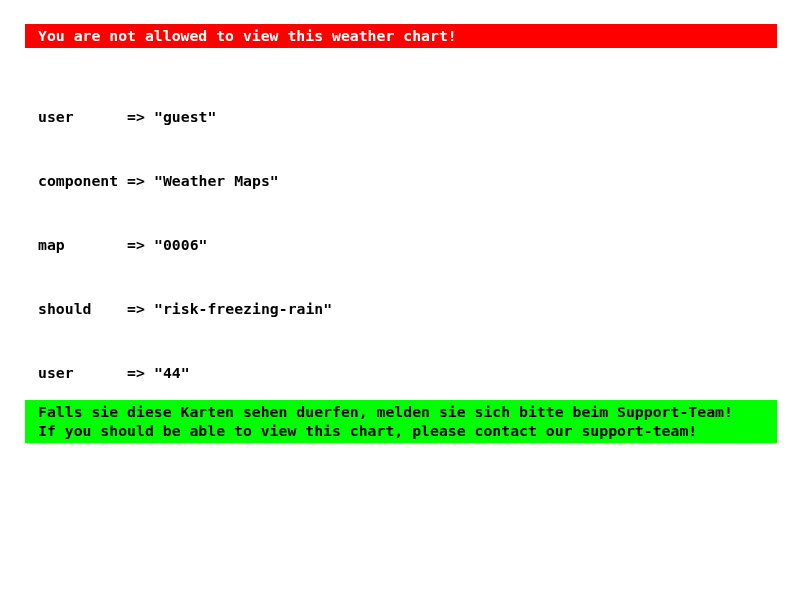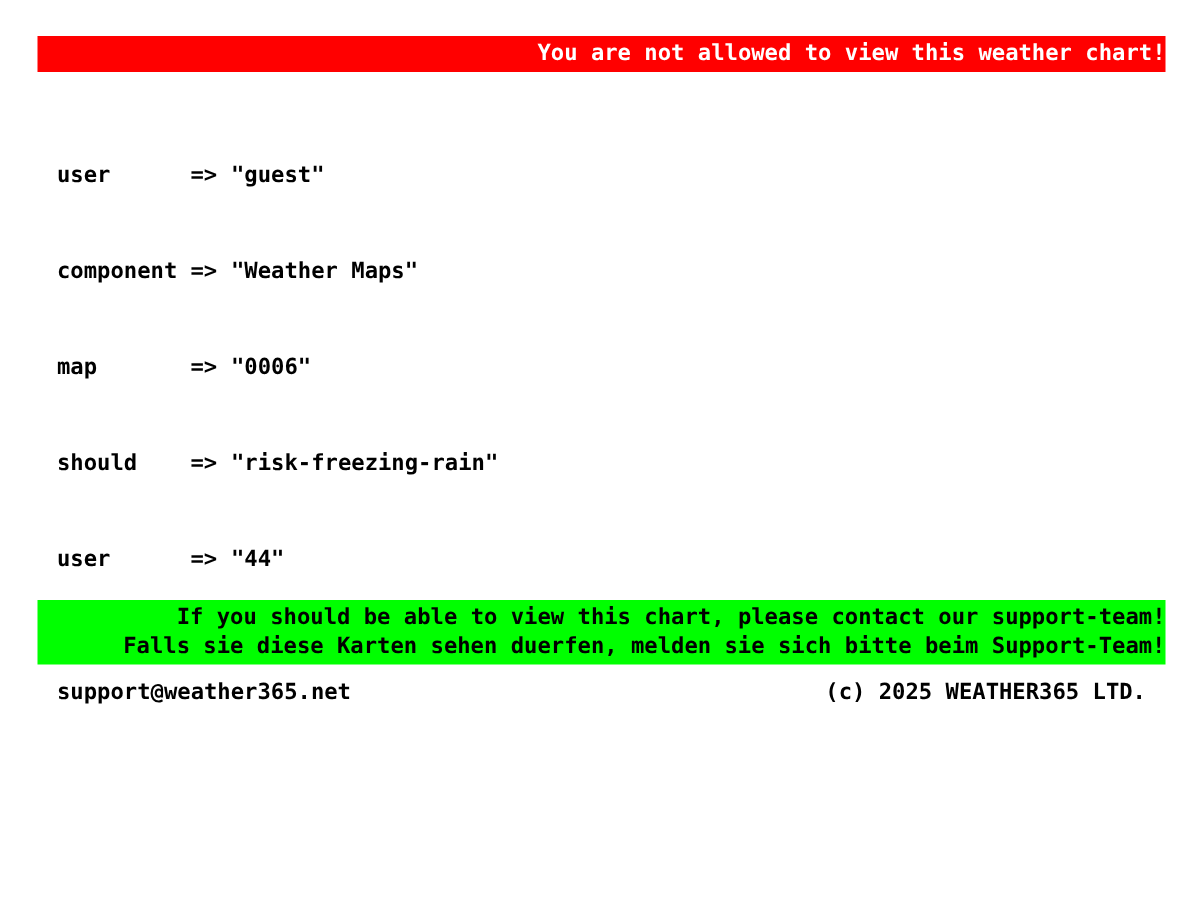--- a/index.html
+++ b/index.html
@@ -21,21 +21,20 @@
   }
   .content {
     margin-left: 25px;
     width: 752px;
   }
   .banner {
     width: 752px;
     padding: 2px 0 3px 0;
     line-height: 19px;
     box-sizing: border-box;
-    text-align: right;
   }
   .banner div {
     padding-left: 13px;
     white-space: pre;
   }
   .banner-error {
     margin-top: 24px;
     background: #ff0000;
     color: #ffffff;
   }
@@ -84,23 +83,19 @@
 
     <div class="details">
       <div class="row"><span class="k">user</span><span class="arrow">=&gt;</span><span class="v">"guest"</span></div>
       <div class="row"><span class="k">component</span><span class="arrow">=&gt;</span><span class="v">"Weather Maps"</span></div>
       <div class="row"><span class="k">map</span><span class="arrow">=&gt;</span><span class="v">"0006"</span></div>
       <div class="row"><span class="k">should</span><span class="arrow">=&gt;</span><span class="v">"risk-freezing-rain"</span></div>
       <div class="row"><span class="k">user</span><span class="arrow">=&gt;</span><span class="v">"44"</span></div>
     </div>
 
     <div class="banner banner-support">
+      <div>Falls sie diese Karten sehen duerfen, melden sie sich bitte beim Support-Team!</div>
       <div>If you should be able to view this chart, please contact our support-team!</div>
-      <div>Falls sie diese Karten sehen duerfen, melden sie sich bitte beim Support-Team!</div>
     </div>
 
-    <div class="footer">
-      <span>support@weather365.net</span>
-      <span>(c) 2025 WEATHER365 LTD.</span>
-    </div>
 
   </div>
 </div>
 
 </body></html>

